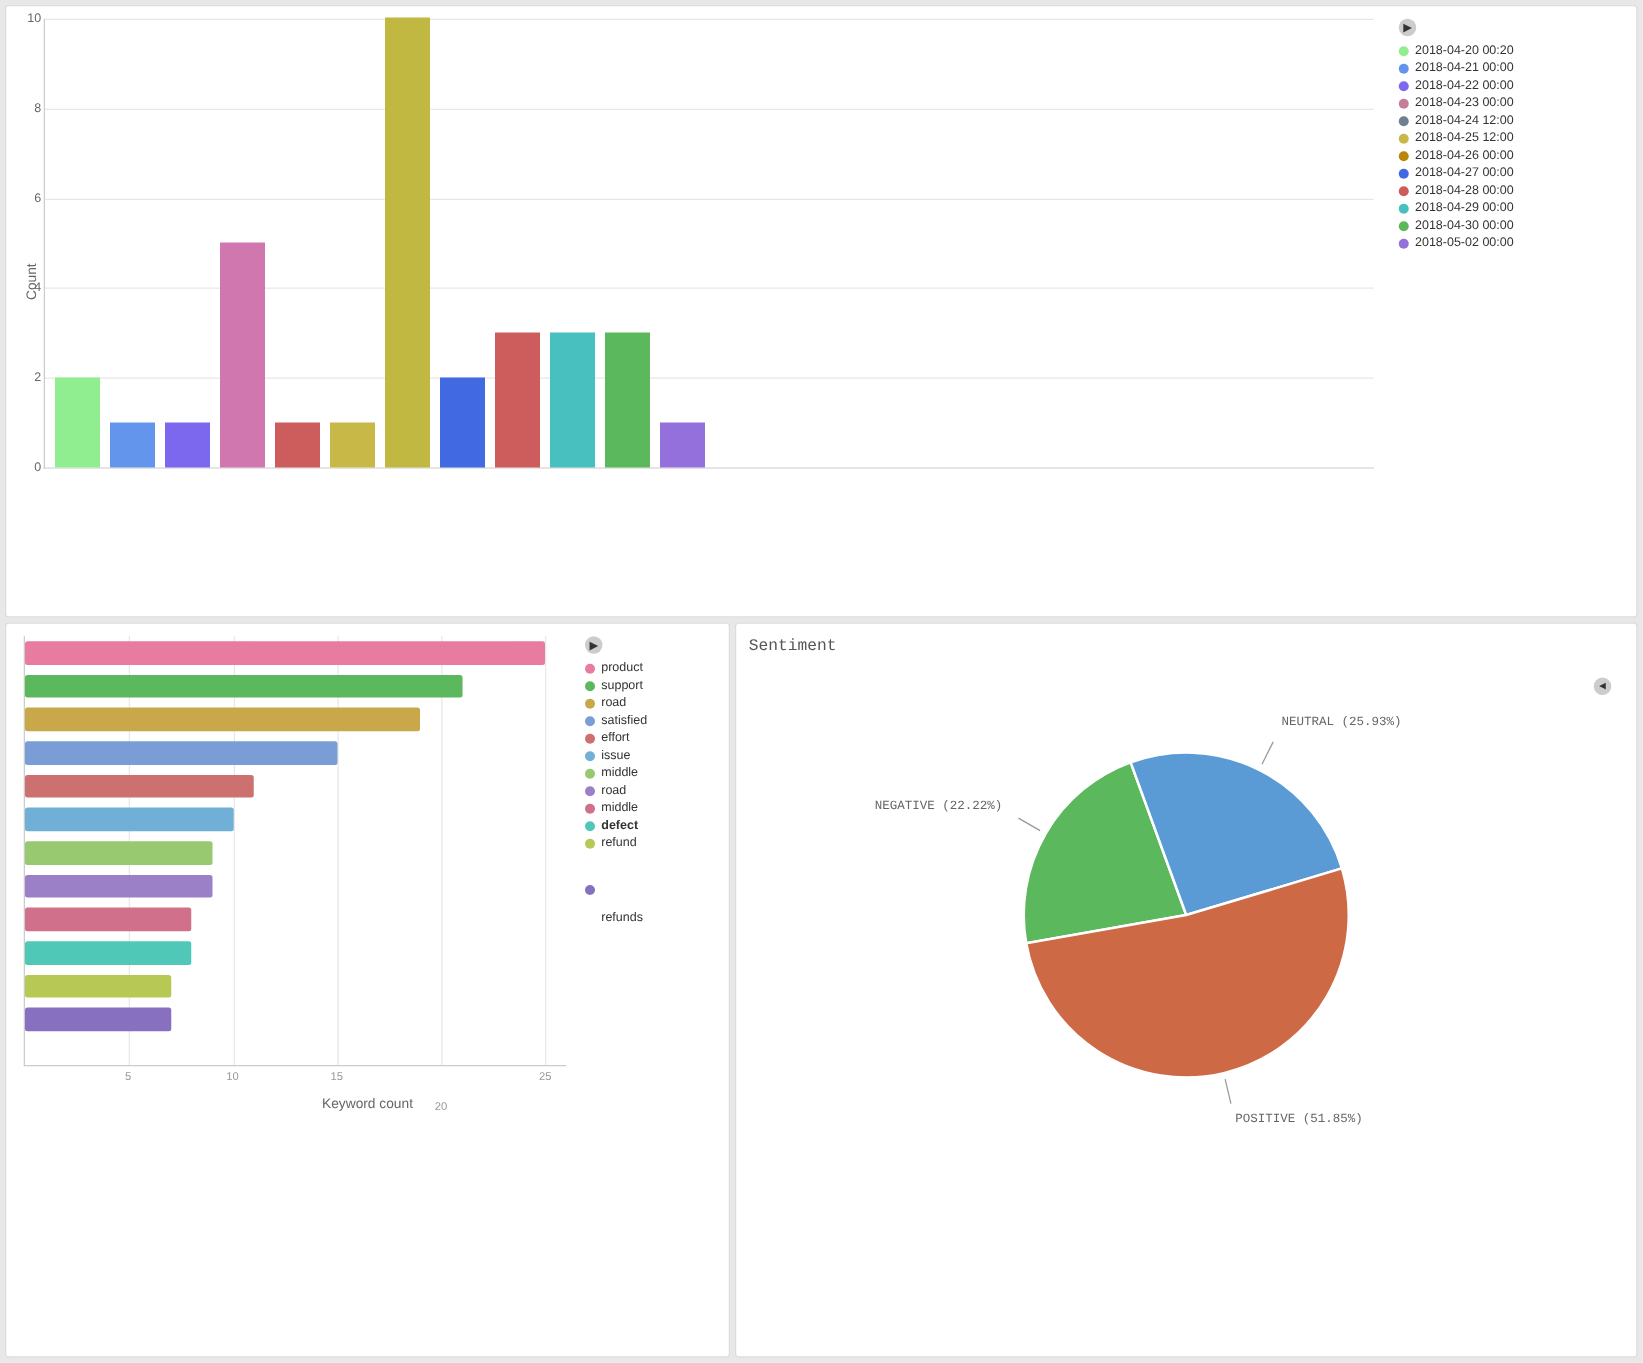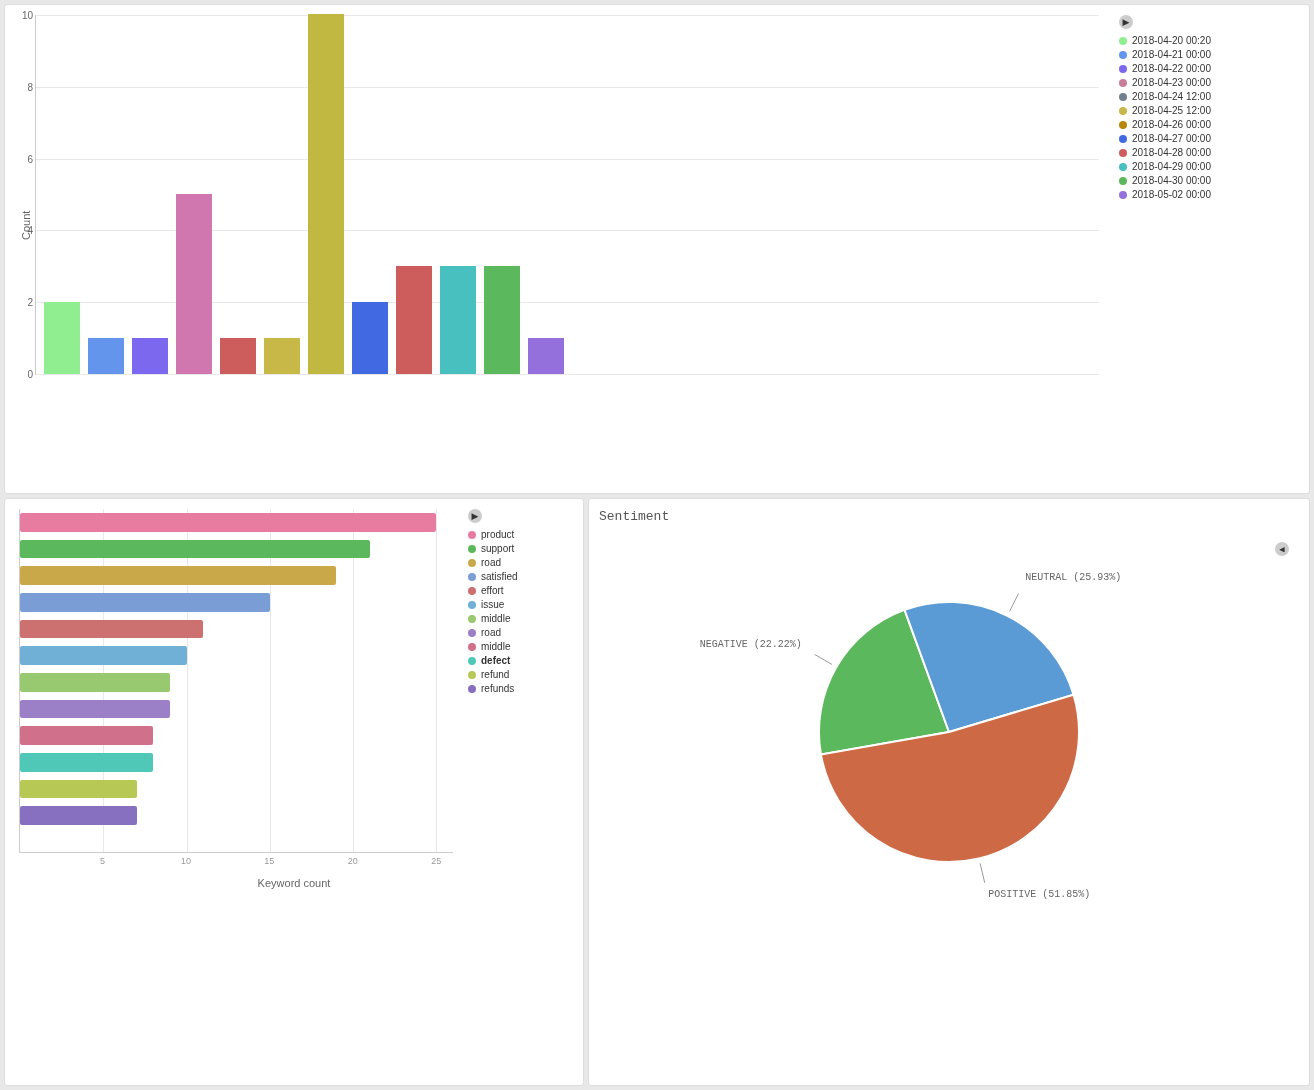--- a/index.html
+++ b/index.html
@@ -165,21 +165,21 @@
                 <div style="position: absolute; top: 190.667px; left: 0px; width: 34.6154%; height: 18.6667px; background: rgb(155, 128, 200); border-radius: 2px;"></div>
                 <div style="position: absolute; top: 217.333px; left: 0px; width: 30.7692%; height: 18.6667px; background: rgb(208, 112, 138); border-radius: 2px;"></div>
                 <div style="position: absolute; top: 244px; left: 0px; width: 30.7692%; height: 18.6667px; background: rgb(80, 200, 184); border-radius: 2px;"></div>
                 <div style="position: absolute; top: 270.667px; left: 0px; width: 26.9231%; height: 18.6667px; background: rgb(184, 200, 85); border-radius: 2px;"></div>
                 <div style="position: absolute; top: 297.333px; left: 0px; width: 26.9231%; height: 18.6667px; background: rgb(136, 112, 192); border-radius: 2px;"></div>
               </div>
             <div class="kw-x-axis" id="kwXAxis" style="position: relative; height: 16px;">
             <span style="position: absolute; left: 19.2308%; transform: translateX(-50%); font-size: 9px; color: rgb(153, 153, 153);">5</span>
                 <span style="position: absolute; left: 38.4615%; transform: translateX(-50%); font-size: 9px; color: rgb(153, 153, 153);">10</span>
                 <span style="position: absolute; left: 57.6923%; transform: translateX(-50%); font-size: 9px; color: rgb(153, 153, 153);">15</span>
-                <span style="position: absolute; left: 76.9231%; transform: translateX(-50%); font-size: 9px; color: rgb(153, 153, 153);">20</span>
+                <span style="position: absolute; left: 76.9231%; transform: translateX(-50%); font-size: 9px; color: rgb(153, 153, 153); margin-top: 24px;">20</span>
                 <span style="position: absolute; left: 96.1538%; transform: translateX(-50%); font-size: 9px; color: rgb(153, 153, 153);">25</span>
               </div>
           </div>
           <div class="kw-legend" id="kwLegend">
             <div class="legend-nav">▶</div>
           <div class="legend-item">
                 <span class="legend-dot" style="background:#E87CA0;"></span>
                 <span style="font-size:10px;">product</span>
               </div>
               <div class="legend-item">
@@ -217,21 +217,21 @@
               <div class="legend-item">
                 <span class="legend-dot" style="background:#50C8B8;"></span>
                 <span style="font-size:10px;font-weight:bold;">defect</span>
               </div>
               <div class="legend-item">
                 <span class="legend-dot" style="background:#B8C855;"></span>
                 <span style="font-size:10px;">refund</span>
               </div>
               <div class="legend-item">
                 <span class="legend-dot" style="background:#8870C0;"></span>
-                <span style="font-size:10px;">refunds</span>
+                <span style="font-size:10px;margin-top:46px;">refunds</span>
               </div>
             </div>
         </div>
         <div class="kw-x-label">Keyword count</div>
       </div>
     </div>
 
     <div class="panel bottom-right">
       <div class="panel-title">Sentiment</div>
       <div class="pie-area">

